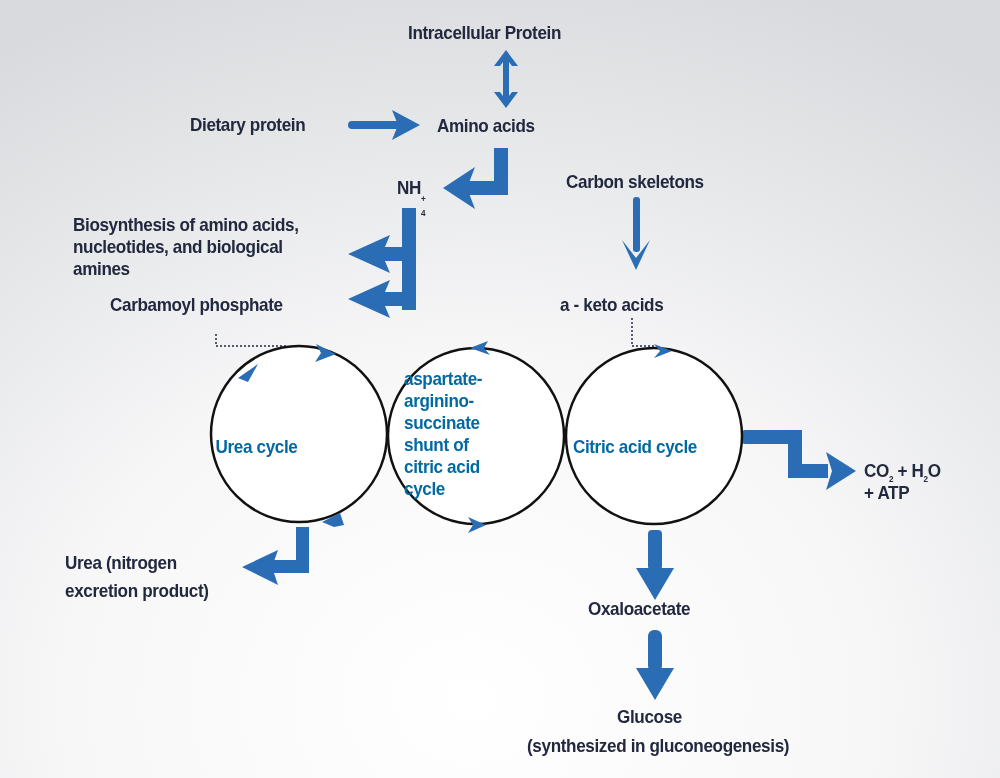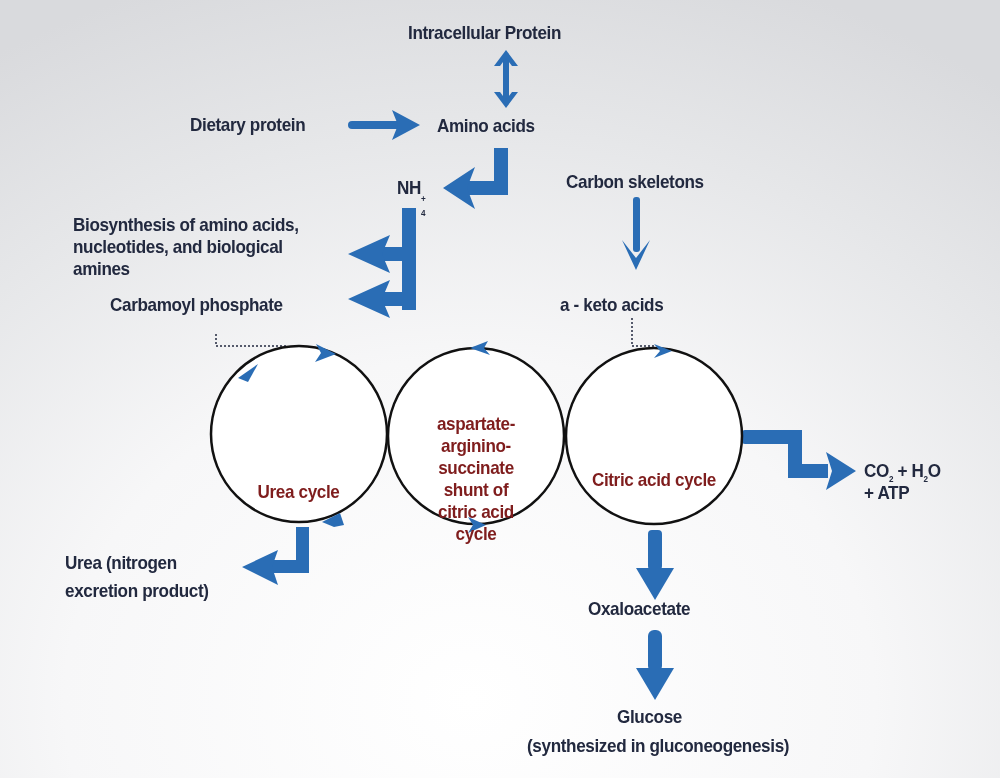--- a/index.html
+++ b/index.html
@@ -9,22 +9,22 @@
       font-family: "Liberation Sans", sans-serif;
     }
     .lbl {
       position: absolute; color: #22293f; font-weight: bold;
       font-family: "Liberation Sans", sans-serif;
       font-size: 19px; line-height: 22px; letter-spacing: -0.4px;
       transform: scaleX(0.9); transform-origin: left top; white-space: nowrap;
     }
     svg#diagram { position: absolute; left: 0; top: 0; }
     sub, sup { font-size: 9px; line-height: 0; }
-    .circle-label { position: absolute; text-align: center; color: #7f1d1d; font-weight: bold;
-      font-family: "Liberation Sans", sans-serif; font-size: 19px; line-height: 22px; letter-spacing: -0.4px; margin-top: 45px; }
+    .circle-label { position: absolute; text-align: left; color: #0369a1; font-weight: bold;
+      font-family: "Liberation Sans", sans-serif; font-size: 19px; line-height: 22px; letter-spacing: -0.4px; }
   </style>
 </head>
 <body>
 
 <svg id="diagram" width="1000" height="778" viewBox="0 0 1000 778">
   <g fill="#2a6db5" stroke="none">
 
     <g>
       <rect x="503" y="58" width="6" height="42" rx="2"></rect>
       <path d="M494 66 L506 50 L518 66 L512 66 L506 58 L500 66 Z"></path>
@@ -123,21 +123,21 @@
 
 <div class="circle-label" style="left:211px; top:436px; width:176px;"><span style="display:inline-block;transform:scaleX(0.9);">Urea cycle</span></div>
 <div class="circle-label" style="left:396px; top:368px; width:160px;">
   <div style="transform:scaleX(0.9);">aspartate-</div>
   <div style="transform:scaleX(0.9);">arginino-</div>
   <div style="transform:scaleX(0.9);">succinate</div>
   <div style="transform:scaleX(0.9);">shunt of</div>
   <div style="transform:scaleX(0.9);">citric acid</div>
   <div style="transform:scaleX(0.9);">cycle</div>
 </div>
-<div class="circle-label" style="left:566px; top:424px; width:176px;"><span style="display:inline-block;transform:scaleX(0.9);">Citric acid cycle</span></div>
+<div class="circle-label" style="left:566px; top:436px; width:176px;"><span style="display:inline-block;transform:scaleX(0.9);">Citric acid cycle</span></div>
 
 <div class="lbl" style="left:864px; top:460px;">
   <div>
     <span>CO</span><sub>2</sub><span> + H</span><sub>2</sub><span>O</span>
   </div>
   <div>+ ATP</div>
 </div>
 
 <div class="lbl" style="left:65px; top:552px;">
   <div>Urea (nitrogen</div>

